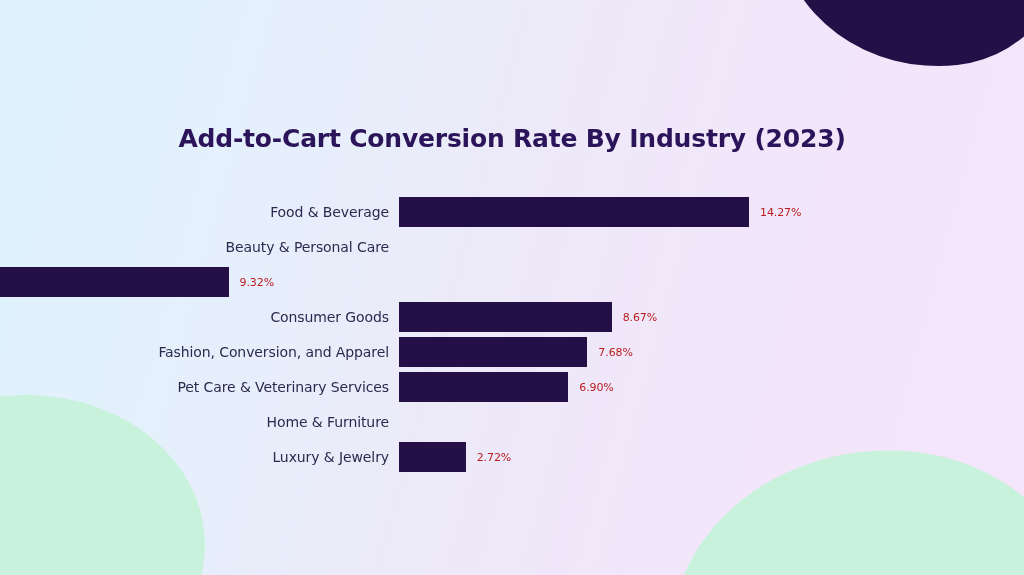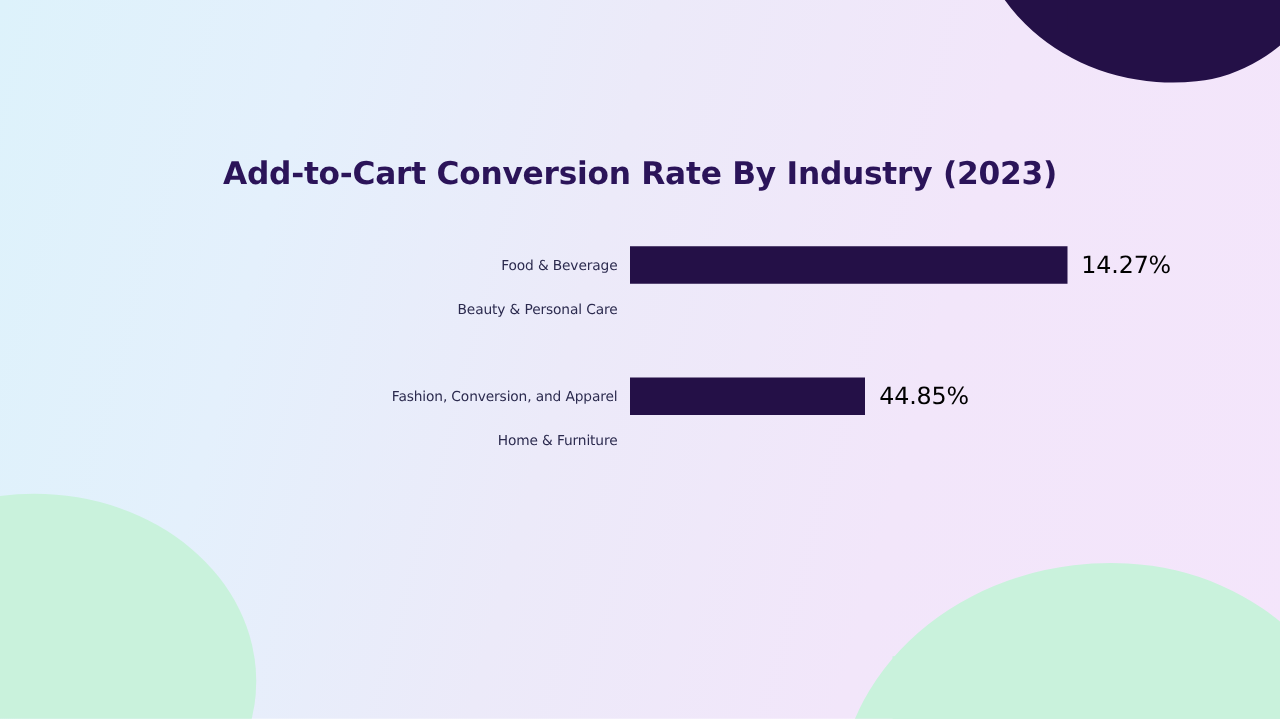--- a/index.html
+++ b/index.html
@@ -68,37 +68,37 @@
   .plot {
     margin-top:44px;
     width:100%;
     display:flex; flex-direction:column;
     gap:5px;
   }
   .bar-row {
     display:flex; align-items:center; height:30px;
   }
   .bar-label {
-    width:504px;
+    width:399px;
     text-align:right;
     padding-right:10px;
-    font-size:11px;
+    font-size:14px;
     color:#2b2a4e;
     white-space:nowrap;
     letter-spacing:-0.1px;
   }
   .bar-track { display:flex; align-items:center; flex:1; }
   .bar {
     height:30px;
     background:#241047;
     flex:0 0 auto;
   }
   .bar-value {
-    font-size:19px;
-    color:#000000;
+    font-size:11px;
+    color:#b91c1c;
     margin-left:11px;
     white-space:nowrap;
     letter-spacing:-0.1px;
   }
 </style>
 </head>
 <body>
 
 <div class="bg-layer">
   <div class="blob blob-topright"></div>
@@ -115,27 +115,50 @@
         <div class="bar-label">Food &amp; Beverage</div>
         <div class="bar-track">
           <div class="bar" style="width: 350px; background: rgb(36, 16, 71);"></div>
           <div class="bar-value">14.27%</div>
         </div>
       </div>
       <div class="bar-row">
         <div class="bar-label">Beauty &amp; Personal Care</div>
       </div>
       <div class="bar-row">
+        <div class="bar-track">
+          <div class="bar" style="width: 228.591px; background: rgb(36, 16, 71);"></div>
+          <div class="bar-value">9.32%</div>
+        </div>
+      </div>
+      <div class="bar-row">
+        <div class="bar-label">Consumer Goods</div>
+        <div class="bar-track">
+          <div class="bar" style="width: 212.649px; background: rgb(36, 16, 71);"></div>
+          <div class="bar-value">8.67%</div>
+        </div>
       </div>
       <div class="bar-row">
         <div class="bar-label">Fashion, Conversion, and Apparel</div>
         <div class="bar-track">
           <div class="bar" style="width: 188.367px; background: rgb(36, 16, 71);"></div>
-          <div class="bar-value">44.85%</div>
+          <div class="bar-value">7.68%</div>
+        </div>
+      </div>
+      <div class="bar-row">
+        <div class="bar-label">Pet Care &amp; Veterinary Services</div>
+        <div class="bar-track">
+          <div class="bar" style="width: 169.236px; background: rgb(36, 16, 71);"></div>
+          <div class="bar-value">6.90%</div>
         </div>
       </div>
       <div class="bar-row">
         <div class="bar-label">Home &amp; Furniture</div>
       </div>
       <div class="bar-row">
+        <div class="bar-label">Luxury &amp; Jewelry</div>
+        <div class="bar-track">
+          <div class="bar" style="width: 66.7134px; background: rgb(36, 16, 71);"></div>
+          <div class="bar-value">2.72%</div>
+        </div>
       </div>
     </div>
 </div>
 
 </body></html>

